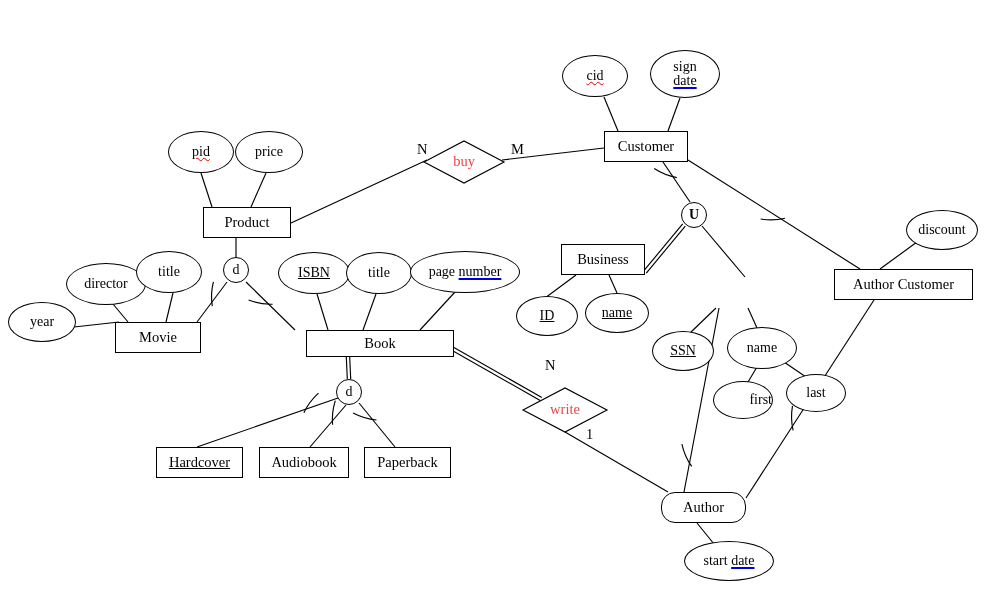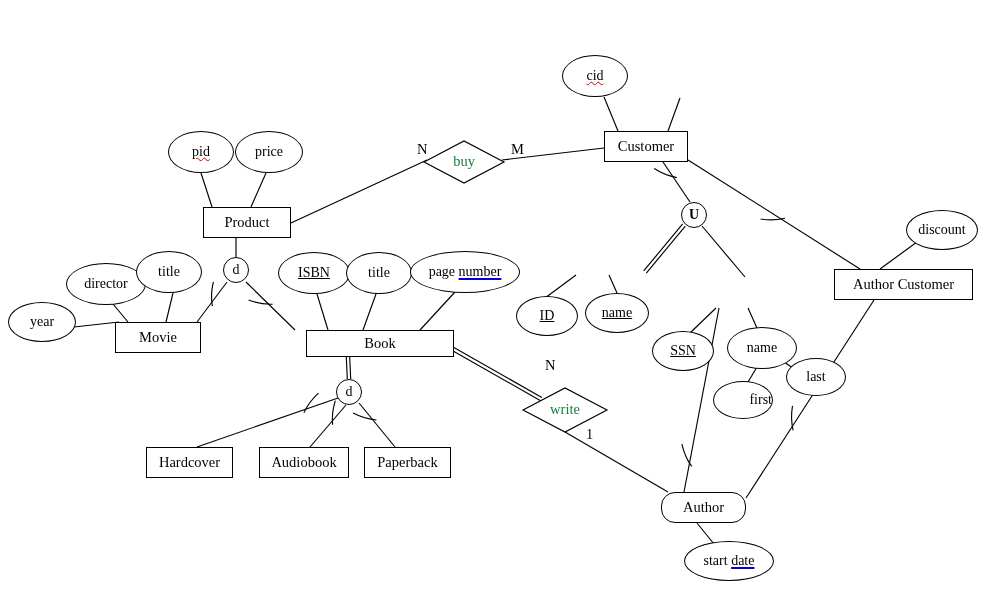--- a/index.html
+++ b/index.html
@@ -75,21 +75,21 @@
   }
   .attr .bluu {
     text-decoration: underline;
     text-decoration-color: #0000dd;
     text-decoration-thickness: 1.6px;
     text-underline-offset: 1.5px;
   }
   .dia-label {
     position: absolute;
     font-size: 14.5px;
-    color: #15803d;
+    color: #ef4444;
     white-space: nowrap;
     line-height: 1;
   }
   .card {
     position: absolute;
     font-size: 14.5px;
     color: #000;
     line-height: 1;
     white-space: nowrap;
   }
@@ -176,32 +176,35 @@
       <div class="dia-label" style="left: 523px; top: 402px; width: 84px; text-align: center;">write</div>
       <div class="entity" style="left: 203px; top: 207px; width: 88px; height: 31px;">
         <span>Product</span>
       </div>
       <div class="entity" style="left: 115px; top: 322px; width: 86px; height: 31px;">
         <span>Movie</span>
       </div>
       <div class="entity" style="left: 291px; top: 330px; width: 148px; height: 27px; margin-left: 15px;">
         <span>Book</span>
       </div>
-      <div class="entity" style="left: 146px; top: 447px; width: 87px; height: 31px;">
+      <div class="entity" style="left: 156px; top: 447px; width: 87px; height: 31px; text-decoration: underline;">
         <span>Hardcover</span>
       </div>
       <div class="entity" style="left: 259px; top: 447px; width: 90px; height: 31px;">
         <span>Audiobook</span>
       </div>
       <div class="entity" style="left: 364px; top: 447px; width: 87px; height: 31px;">
         <span>Paperback</span>
       </div>
       <div class="entity" style="left: 604px; top: 131px; width: 84px; height: 31px;">
         <span>Customer</span>
       </div>
+      <div class="entity" style="left: 561px; top: 244px; width: 84px; height: 31px;">
+        <span>Business</span>
+      </div>
       <div class="entity" style="left: 661px; top: 492px; width: 85px; height: 31px; border-radius: 14px;">
         <span>Author</span>
       </div>
       <div class="entity" style="left: 834px; top: 269px; width: 139px; height: 31px;">
         <span>Author Customer</span>
       </div>
       <div class="attr" style="left: 168px; top: 131px; width: 66px; height: 42px;">
         <span><span class="keyu misspelled">pid</span></span>
       </div>
       <div class="attr" style="left: 235px; top: 131px; width: 68px; height: 42px;">
@@ -221,36 +224,39 @@
       </div>
       <div class="attr" style="left: 346px; top: 252px; width: 66px; height: 42px;">
         <span>title</span>
       </div>
       <div class="attr" style="left: 410px; top: 251px; width: 110px; height: 42px;">
         <span>page <span class="bluu">number</span></span>
       </div>
       <div class="attr" style="left: 562px; top: 55px; width: 66px; height: 42px;">
         <span><span class="keyu misspelled">cid</span></span>
       </div>
+      <div class="attr two-line" style="left: 650px; top: 50px; width: 70px; height: 48px;">
+        <span>sign<br><span class="bluu">date</span></span>
+      </div>
       <div class="attr" style="left: 516px; top: 296px; width: 62px; height: 40px;">
         <span><span class="keyu ">ID</span></span>
       </div>
       <div class="attr" style="left: 585px; top: 293px; width: 64px; height: 40px;">
         <span><span class="keyu ">name</span></span>
       </div>
       <div class="attr" style="left: 652px; top: 331px; width: 62px; height: 40px;">
         <span><span class="keyu ">SSN</span></span>
       </div>
       <div class="attr" style="left: 727px; top: 327px; width: 70px; height: 42px;">
         <span>name</span>
       </div>
       <div class="attr" style="left: 713px; top: 381px; width: 60px; height: 38px; justify-content: flex-end;">
         <span>first</span>
       </div>
-      <div class="attr" style="left: 786px; top: 358px; width: 60px; height: 38px; justify-content: center;">
+      <div class="attr" style="left: 786px; top: 374px; width: 60px; height: 38px; justify-content: center;">
         <span>last</span>
       </div>
       <div class="attr" style="left: 906px; top: 210px; width: 72px; height: 40px;">
         <span>discount</span>
       </div>
       <div class="attr" style="left: 684px; top: 541px; width: 90px; height: 40px;">
         <span>start <span class="bluu">date</span></span>
       </div>
       <div class="isa-circle" style="left: 223px; top: 257px;">
         <span>d</span>

